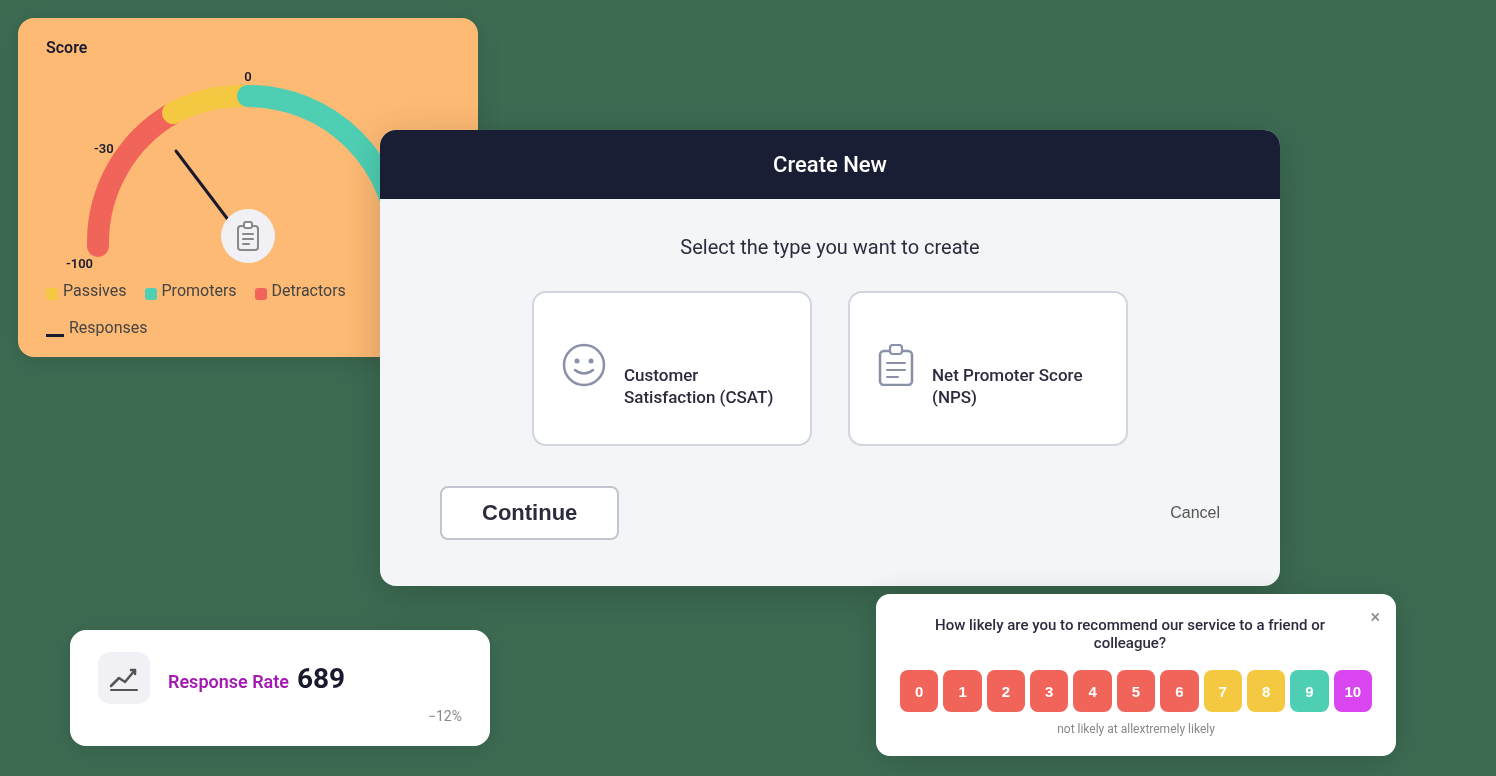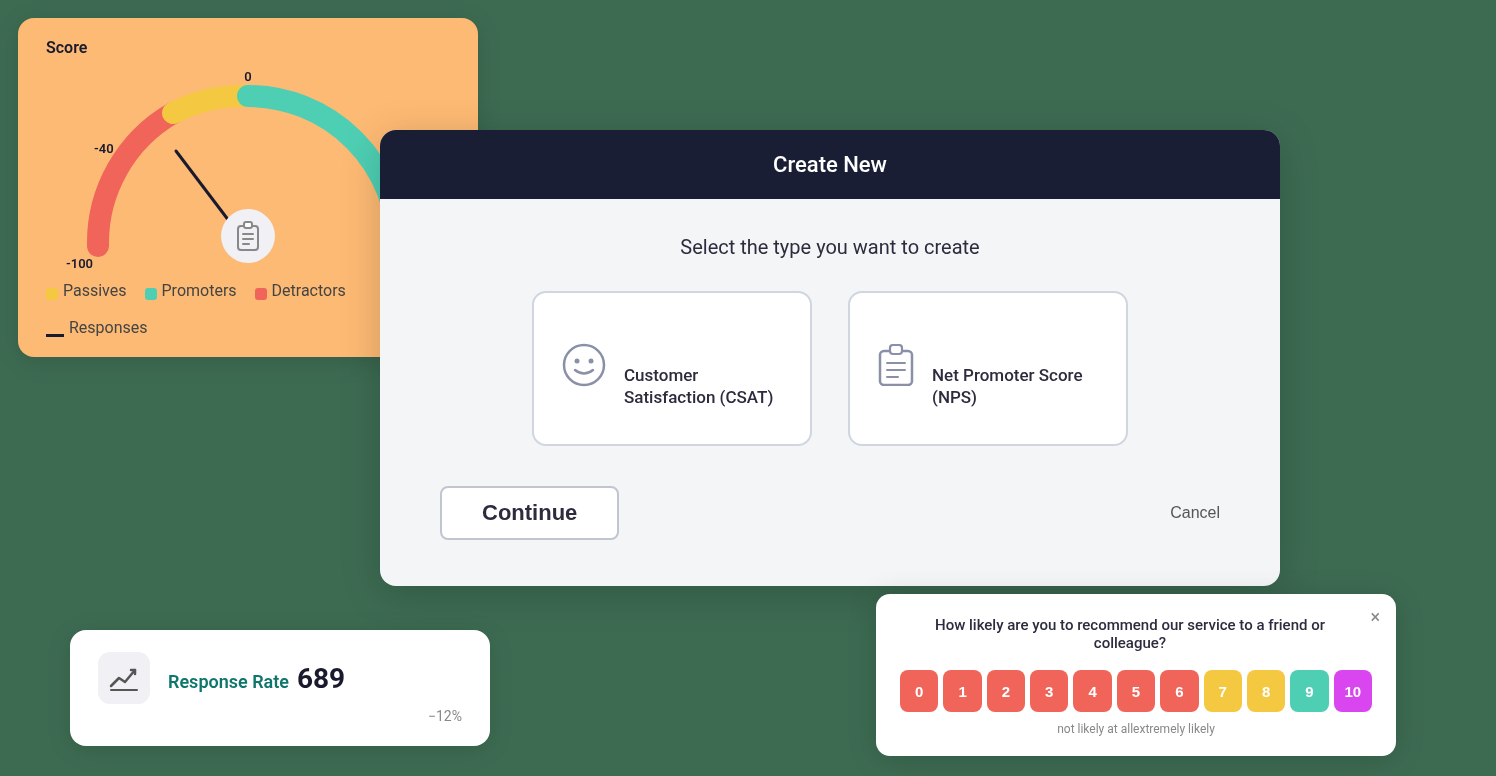--- a/index.html
+++ b/index.html
@@ -224,21 +224,21 @@
       border-radius: 12px;
       display: flex;
       align-items: center;
       justify-content: center;
       font-size: 26px;
       color: #555;
     }
     .response-label {
       font-size: 18px;
       font-weight: 600;
-      color: #0f766e;
+      color: #a21caf;
     }
     .response-value {
       font-size: 28px;
       font-weight: 700;
       color: #1a1a2e;
       margin-left: 4px;
     }
     .response-change {
       text-align: right;
       font-size: 14px;
@@ -315,21 +315,21 @@
 
       <path d="M 180 25 A 150 150 0 0 1 330 175" stroke="#4ecfb3" stroke-width="22" fill="none" stroke-linecap="round"></path>
 
       <line x1="180" y1="175" x2="108" y2="80" stroke="#1a1a2e" stroke-width="3" stroke-linecap="round"></line>
       <circle cx="180" cy="175" r="8" fill="#f0f0f5"></circle>
     </svg>
 
     <span class="gauge-label-neg100">-100</span>
     <span class="gauge-label-100">100</span>
     <span class="gauge-label-0">0</span>
-    <span class="gauge-label-neg50">-40</span>
+    <span class="gauge-label-neg50">-30</span>
 
     <div class="gauge-center-icon">
       <svg width="26" height="30" viewBox="0 0 26 30" fill="none" xmlns="http://www.w3.org/2000/svg">
         <rect x="3" y="5" width="20" height="24" rx="3" stroke="#888" stroke-width="2" fill="none"></rect>
         <rect x="9" y="1" width="8" height="6" rx="2" stroke="#888" stroke-width="2" fill="white"></rect>
         <line x1="8" y1="13" x2="18" y2="13" stroke="#888" stroke-width="2" stroke-linecap="round"></line>
         <line x1="8" y1="18" x2="18" y2="18" stroke="#888" stroke-width="2" stroke-linecap="round"></line>
         <line x1="8" y1="23" x2="14" y2="23" stroke="#888" stroke-width="2" stroke-linecap="round"></line>
       </svg>
     </div>

